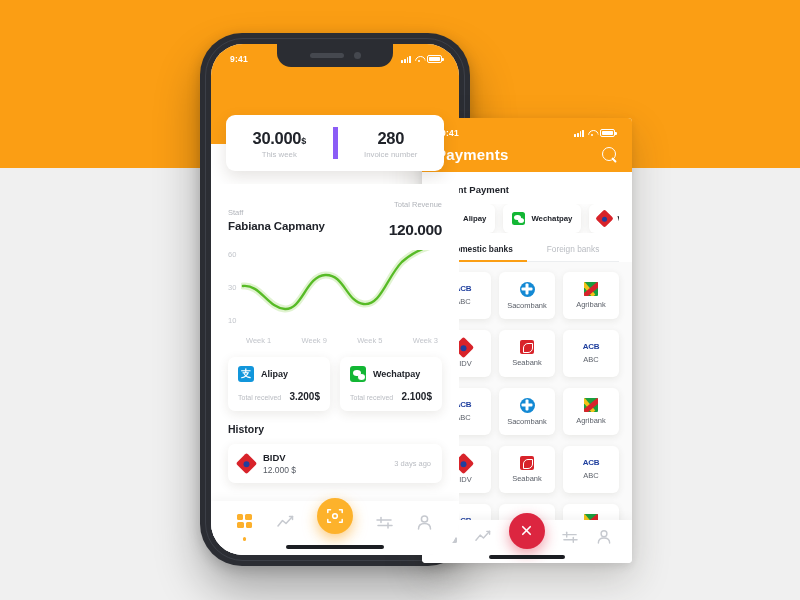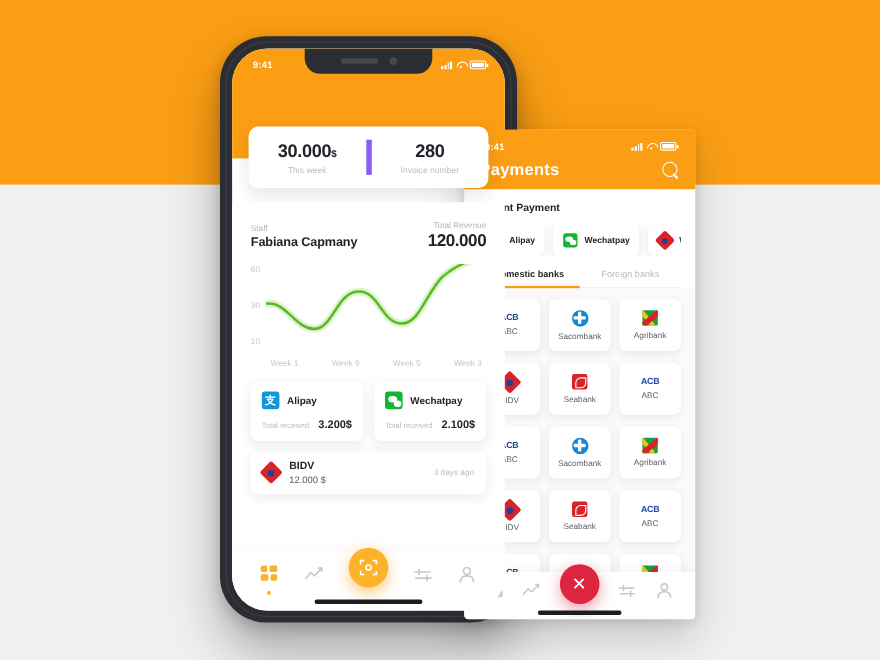--- a/index.html
+++ b/index.html
@@ -110,21 +110,21 @@
   .stat-val sup { font-size:9px; font-weight:bold; vertical-align:baseline; }
   .stat-lab { font-size:7.8px; color:#b9bcc2; margin-top:2px; }
 
   .sheet {
     margin-top:13px; background:#fff; height:100%;
     padding:16px 17px 0 17px;
   }
   .row-between { display:flex; justify-content:space-between; align-items:center; }
   .mini-lab { font-size:7.5px; color:#b1b4ba; }
   .staff-name { font-size:11.5px; font-weight:bold; color:#20232a; margin-top:3px; letter-spacing:-0.1px; }
-  .rev-val { font-size:15.5px; font-weight:bold; color:#20232a; margin-top:2px; letter-spacing:-0.4px; text-align:right; }
+  .rev-val { font-size:15.5px; font-weight:bold; color:#20232a; margin-top:12px; letter-spacing:-0.4px; text-align:right; }
 
   .chart-wrap { position:relative; height:98px; margin-top:11px; }
   .y-ax { position:absolute; left:0; top:0; height:82px; width:20px; }
   .y-ax span { position:absolute; font-size:7.5px; color:#c2c5cb; }
   .chart-svg { position:absolute; left:13px; top:0; width:calc(100% - 13px); height:82px; }
   .x-ax { position:absolute; left:18px; right:0; bottom:3px; display:flex; justify-content:space-between; padding-right:4px;text-align:center; }
   .x-ax span { font-size:7.5px; color:#c2c5cb; }
 
   .sec-title { font-size:10.5px; font-weight:bold; color:#20232a; margin-top:4px; }
   .rev-cards { display:flex; gap:10px; margin-top:9px; }
@@ -354,20 +354,21 @@
               <span class="logo lg-wechat"></span>
               <span class="rev-name">Wechatpay</span>
             </div>
             <div class="rev-bottom">
               <span class="rev-sub">Total received</span>
               <span class="rev-amt">2.100$</span>
             </div>
           </div>
         </div>
 
+        <div class="sec-title" style="margin-top:12px">History</div>
         <div class="hist-card">
           <span class="logo lg-bidv"></span>
           <div>
             <div class="hist-name">BIDV</div>
             <div class="hist-amt">12.000 $</div>
           </div>
           <div class="hist-time">3 days ago</div>
         </div>
 
       </div>

